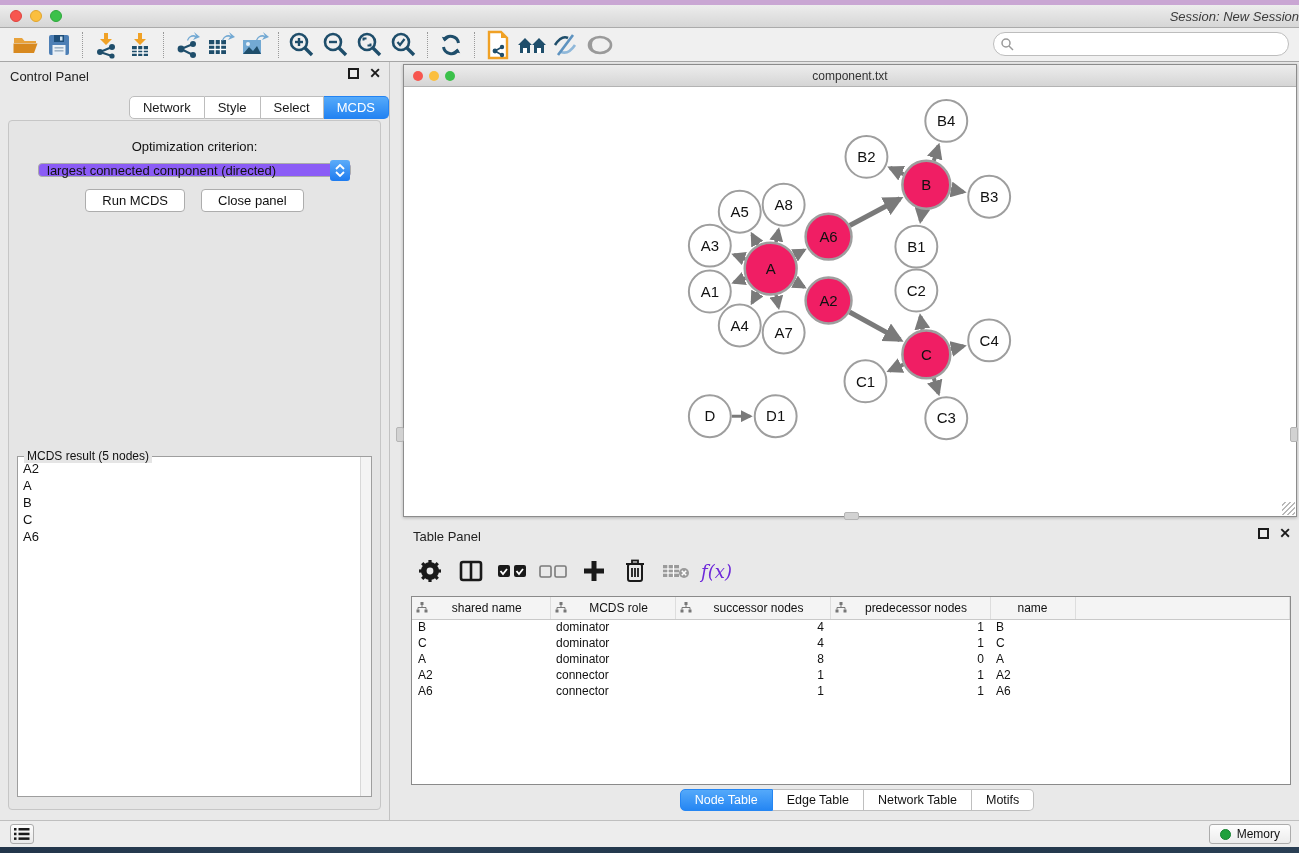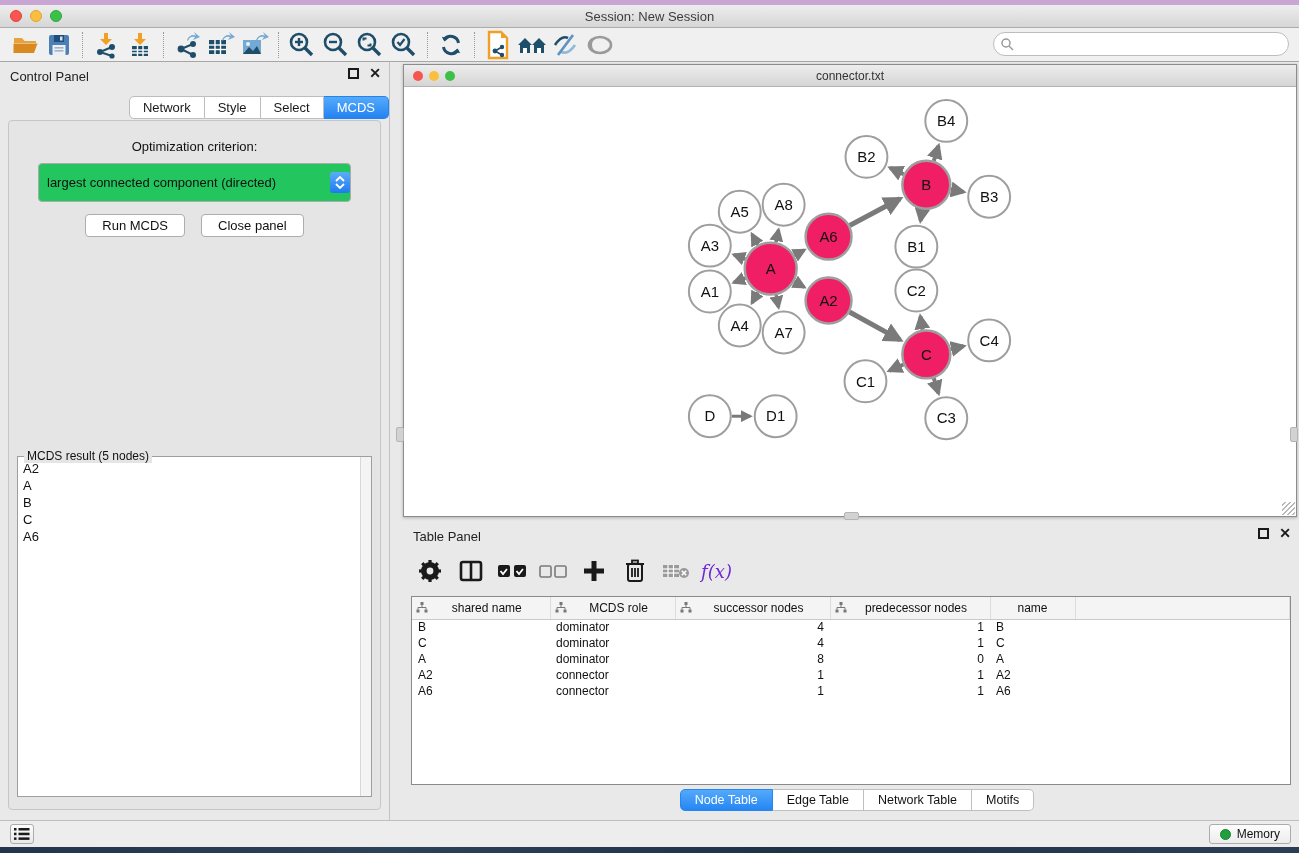--- a/index.html
+++ b/index.html
@@ -5,21 +5,21 @@
   * { margin:0; padding:0; box-sizing:border-box; }
   html,body { width:1299px; height:853px; overflow:hidden; }
   body { font-family:"Liberation Sans", sans-serif; color:#222; }
   .app { position:relative; width:1299px; height:853px; background:#E9E9E9; }
 
   
   .desktop-top { position:absolute; left:0; top:0; width:100%; height:5px; background:#C9A6D3; }
   .titlebar { position:absolute; left:0; top:5px; width:100%; height:23px;
     background:linear-gradient(#EDEDED,#D6D6D6); border-bottom:1px solid #ABABAB;
     display:flex; align-items:center; }
-  .titlebar .title { position:absolute; left:0; right:0; text-align:center; font-size:13px; color:#3C3C3C; }
+  .titlebar .title { position:absolute; left:0; right:0; text-align:right; font-size:13px; color:#3C3C3C;font-style:italic; }
   .lights { display:flex; gap:8px; margin-left:10px; z-index:2; }
   .light { width:12px; height:12px; border-radius:50%; }
   .light.red { background:#F7564F; border:1px solid #E0443E; }
   .light.yellow { background:#FBBF3F; border:1px solid #E0A52F; }
   .light.green { background:#3BC14A; border:1px solid #2EA83C; }
 
   
   .toolbar { position:absolute; left:0; top:28px; width:100%; height:34px; background:#F0F0F0;
     border-bottom:1px solid #A6A6A6; display:flex; align-items:center; }
   .tbtn { width:34px; height:30px; display:flex; align-items:center; justify-content:center; }
@@ -40,21 +40,21 @@
   .seg-tabs { display:flex; justify-content:flex-end; margin-top:6px; }
   .seg-tab { font-size:13px; padding:3px 13px; background:#FFFFFF; border:1px solid #BDBDBD; border-left:none;
     color:#1A1A1A; }
   .seg-tab:first-child { border-left:1px solid #BDBDBD; border-radius:5px 0 0 5px; }
   .seg-tab:last-child { border-radius:0 5px 5px 0; }
   .seg-tab.active { background:linear-gradient(#55AAFA,#2383F2); border-color:#2383F2; color:#fff; }
 
   .cp-content { position:absolute; left:8px; right:8px; top:58px; bottom:10px; background:#E5E5E5;
     border:1px solid #C6C6C6; border-radius:4px; }
   .opt-label { text-align:center; font-size:13px; margin-top:18px; color:#111; }
-  .dropdown { position:relative; margin:9px auto 0; width:313px; height:39px; background:#22c55e;
+  .dropdown { position:relative; margin:9px auto 0; width:313px; height:14px; background:#8b5cf6;
     border:1px solid #ABABAB; border-radius:4px; display:flex; align-items:center; }
   .dropdown .dval { flex:1; font-size:13px; padding-left:8px; color:#111; white-space:nowrap; overflow:hidden; }
   .dd-step { width:20px; height:21px; margin-right:0px; border-radius:3px; background:linear-gradient(#5CACF9,#1E7BEF);
     display:flex; flex-direction:column; align-items:center; justify-content:center; gap:1px; }
   .btn-row { display:flex; justify-content:center; gap:16px; margin-top:12px; }
   .push-btn { font-size:13px; background:#FFFFFF; border:1px solid #ADADAD; border-radius:4px;
     padding:3px 16px; color:#111; font-family:"Liberation Sans",sans-serif; }
 
   .result-group { position:absolute; left:8px; right:8px; top:335px; bottom:12px;
     border:1px solid #9E9E9E; background:#FFFFFF; }
@@ -320,21 +320,21 @@
             <div class="list-item">C</div>
             <div class="list-item">A6</div>
           </div>
         <div class="result-scroll"></div>
       </div>
     </div>
   </div>
 
   <div class="net-window">
     <div class="net-titlebar">
-      <div class="title">connector.txt</div>
+      <div class="title">component.txt</div>
       <div class="mini-lights">
         <span class="mini-light" style="background:#F7564F"></span>
         <span class="mini-light" style="background:#FBBF3F"></span>
         <span class="mini-light" style="background:#3BC14A"></span>
       </div>
     </div>
     <div class="net-canvas"><svg viewBox="0 0 893 430" width="100%" height="100%">
           <defs>
             <marker id="arrow" viewBox="0 0 10 10" refX="8" refY="5" markerWidth="4" markerHeight="4" orient="auto">
               <path d="M0,0 L10,5 L0,10 Z" fill="#7A7A7A"></path>

